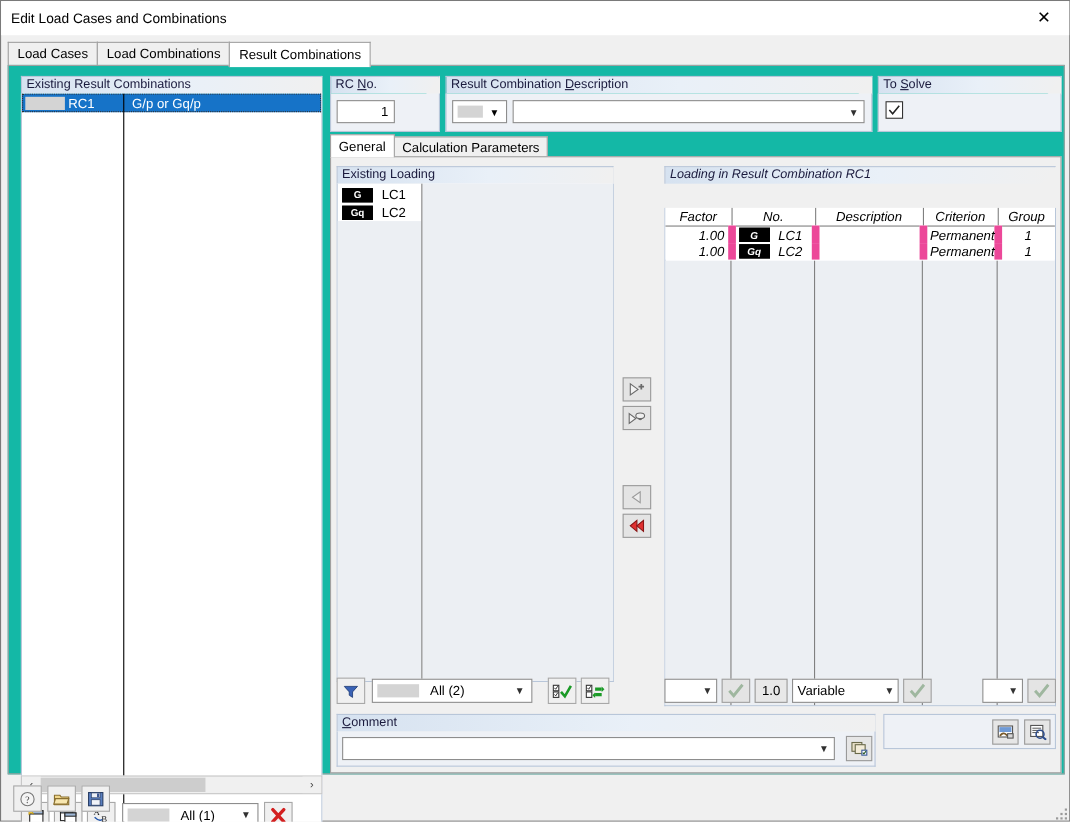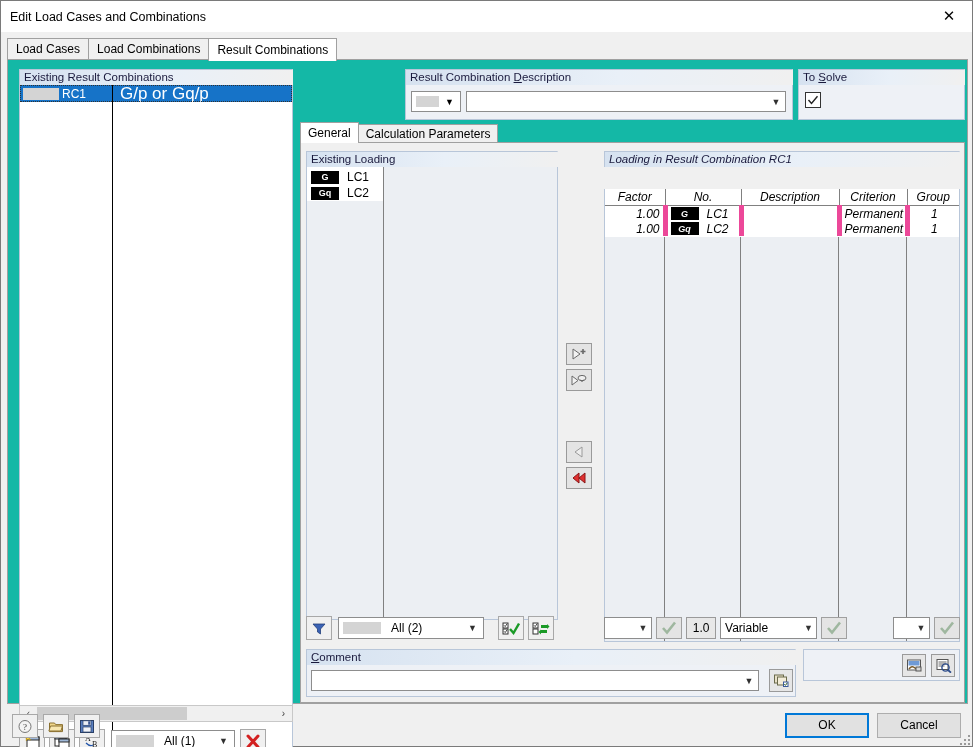--- a/index.html
+++ b/index.html
@@ -114,21 +114,21 @@
     background: #1673c8; color: #fff;
     outline: 1px dotted #303030;
     outline-offset: -1px;
     box-sizing: border-box;
   }
   .rc-row .rc-ic {
     width: 36px; height: 12px; margin-left: 3px; margin-right: 3px;
     background: #d4d4d4; border: none; flex: none;
   }
   .rc-row .rc-no { width: 58px; font-size: 12px; }
-  .rc-row .rc-desc { font-size: 17px; }
+  .rc-row .rc-desc { font-size: 12px; }
   .rc-colsep {
     position: absolute; left: 92px; top: 0; width: 1px; height: 100%;
     background: #000;
   }
 
   
   .hscroll {
     position: absolute; left: 11px; top: 645px; width: 274px; height: 17px;
     background: #f0f0f0; border: 1px solid #c8c8c8; box-sizing: border-box;
     display: flex; align-items: center;
@@ -275,21 +275,21 @@
   #grp-inrc { left: 303px; top: 8px; width: 356px; font-style: italic; }
   #grp-inrc .gbox-body { height: 453px; background: #ffffff; padding: 0; }
   table.rt { border-collapse: collapse; width: 100%; font-size: 12px; table-layout: fixed; margin-top: 22px; }
   table.rt th {
     font-weight: normal; height: 16px; background: #ffffff;
     border-right: 1px solid #808080; border-bottom: 1px solid #808080;
     font-size: 12px; padding: 0;
   }
   table.rt th:last-child { border-right: none; }
   table.rt td {
-    height: 15px; border-right: 5px solid #ec4899; padding: 0 3px;
+    height: 15px; border-right: 7px solid #ec4899; padding: 0 3px;
     font-size: 12px; background: #fff;
   }
   table.rt td:last-child { border-right: none; }
   .td-factor { text-align: right; }
   .td-no { display: flex; align-items: center; }
   .td-grp { text-align: center; }
   .rt-filler {
     position: absolute; left: 0; right: 0; top: 48px; bottom: 0;
     background: #eceff3;
     pointer-events: none;
@@ -439,20 +439,28 @@
         <span class="ctxt">All (1)</span>
         <span class="carr">▼</span>
       </div>
       <div class="xbtn">
         <svg width="16" height="15" viewBox="0 0 16 15">
           <path d="M3 2 L13 13 M13 2 L3 13" stroke="#d32020" stroke-width="3" stroke-linecap="round"></path>
         </svg>
       </div>
     </div>
 
+    <div class="gbox" id="grp-rcno">
+      <div class="gbox-cap">
+        <span class="cap-txt">RC <span class="u">N</span>o.</span>
+      </div>
+      <div class="gbox-body">
+        <div class="num-field">1</div>
+      </div>
+    </div>
 
     <div class="gbox" id="grp-rcdesc">
       <div class="gbox-cap">
         <span class="cap-txt">Result Combination <span class="u">D</span>escription</span>
       </div>
       <div class="gbox-body">
         <div class="desc-swatch-combo">
           <span class="sw"></span>
           <span class="ar">▼</span>
         </div>
@@ -718,24 +726,20 @@
       </div>
       <div class="fbtn">
         <svg width="16" height="15" viewBox="0 0 16 15">
           <rect x="1.5" y="1.5" width="13" height="12" fill="#5a7fc0" stroke="#2a3f66"></rect>
           <rect x="4" y="1.8" width="8" height="4.5" fill="#eceff5" stroke="#2a3f66" stroke-width="0.7"></rect>
           <rect x="9.2" y="2.3" width="2" height="3.4" fill="#3a5590"></rect>
           <rect x="4" y="8" width="8" height="5" fill="#f1f3f8" stroke="#2a3f66" stroke-width="0.7"></rect>
         </svg>
       </div>
     </div>
-    <div class="okcancel">
-      <div class="btn primary">OK</div>
-      <div class="btn">Cancel</div>
-    </div>
     <div class="grip">
       <i style="right:0;bottom:0;"></i>
         <i style="right:4px;bottom:0;"></i>
         <i style="right:8px;bottom:0;"></i>
       <i style="right:0;bottom:4px;"></i>
         <i style="right:4px;bottom:4px;"></i>
       <i style="right:0;bottom:8px;"></i>
     </div>
   </div>
 

